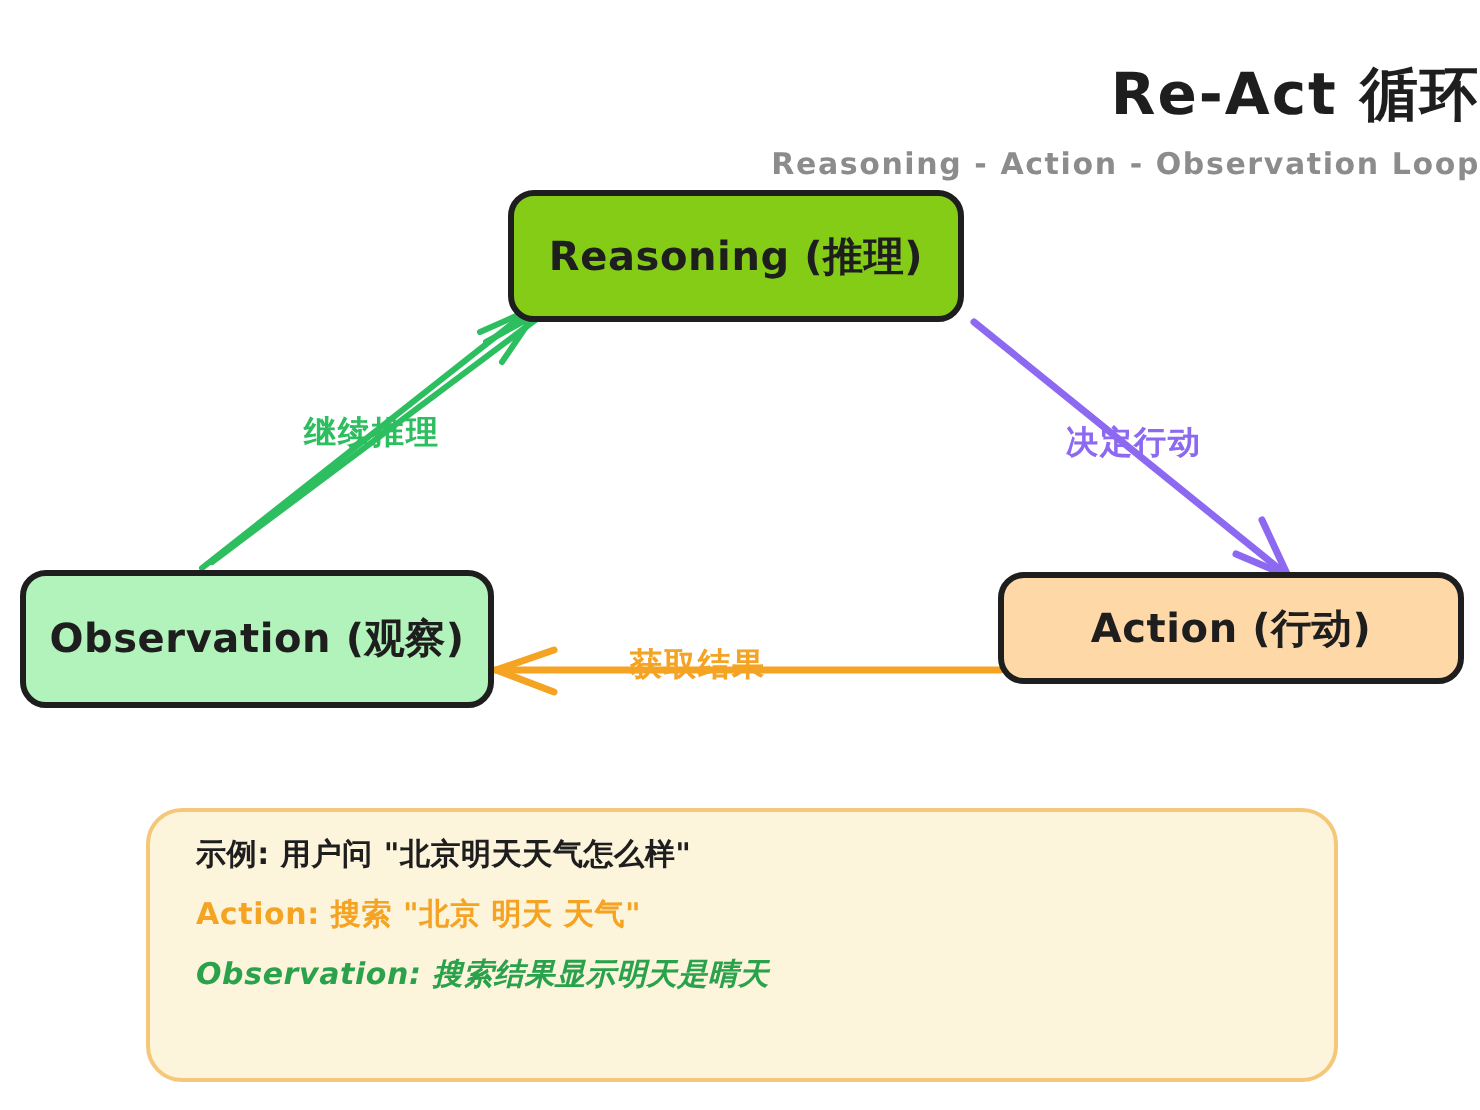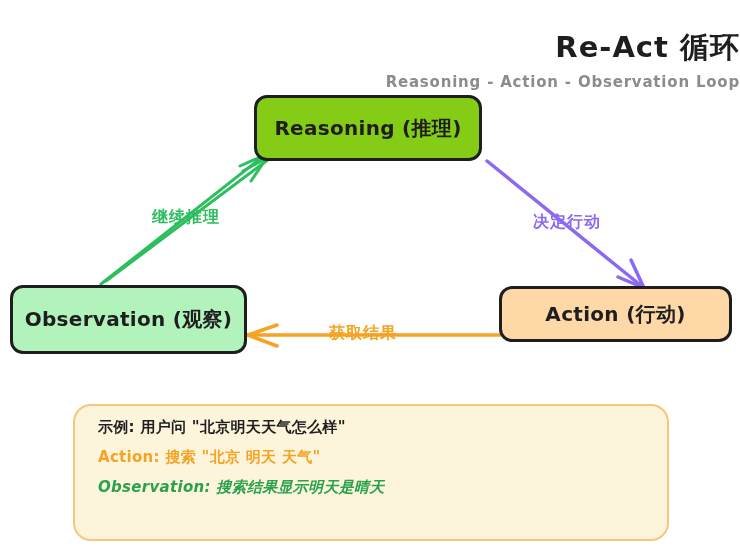--- a/index.html
+++ b/index.html
@@ -49,21 +49,21 @@
   svg.arrows path { fill: none; stroke-linecap: round; stroke-linejoin: round; }
   .edge-label {
     position: absolute;
     transform: translate(-50%, -50%);
     font-size: 16px; font-weight: bold;
     white-space: nowrap;
     letter-spacing: 1px;
   }
   .label-continue { left: 186px; top: 217px; }
   .label-decide   { left: 567px; top: 222px; }
-  .label-fetch    { left: 363px; top: 333px; }
+  .label-fetch    { left: 349px; top: 333px; }
   
   .example-box {
     position: absolute;
     left: 73px; top: 404px; width: 596px; height: 137px;
     border: 2px solid #f5c879;
     border-radius: 18px;
     background: #fdf4dc;
     padding: 11px 20px 0 23px;
   }
   .example-line {

